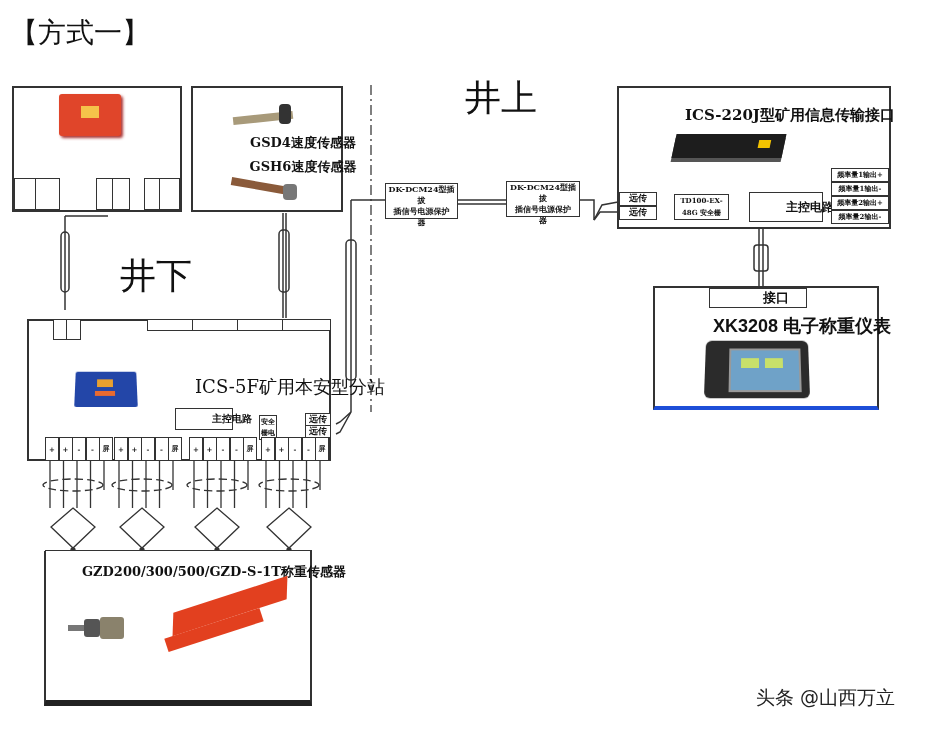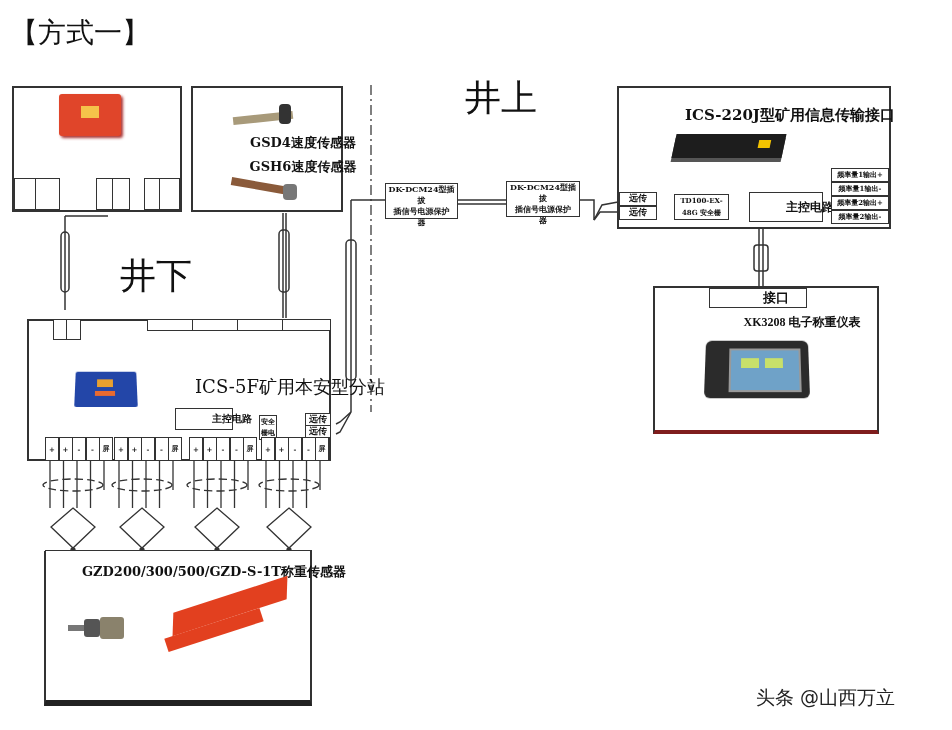--- a/index.html
+++ b/index.html
@@ -140,23 +140,23 @@
   <div class="ccell tiny" style="left:55px;top:106px;width:55px;height:26px;font-size:7px;line-height:12px;">TD100-EX-48G 安全栅</div>
   <div class="ccell lbl" style="left:130px;top:104px;width:74px;height:30px;line-height:28px;font-size:12px;">主控电路</div>
   <div class="abs" style="left:212px;top:80px;">
     <div class="ccell tiny" style="position:relative;width:58px;height:14px;font-size:7px;">频率量1输出+</div>
     <div class="ccell tiny" style="position:relative;width:58px;height:14px;font-size:7px;">频率量1输出-</div>
     <div class="ccell tiny" style="position:relative;width:58px;height:14px;font-size:7px;">频率量2输出+</div>
     <div class="ccell tiny" style="position:relative;width:58px;height:14px;font-size:7px;">频率量2输出-</div>
   </div>
 </div>
 
-<div class="box" style="left:653px;top:286px;width:226px;height:148px;border-bottom:4px solid #7f1d1d;">
+<div class="box" style="left:653px;top:286px;width:226px;height:124px;border-bottom:4px solid #1d4ed8;">
   <div class="ccell lbl" style="left:54px;top:0;width:98px;height:20px;line-height:18px;font-family:'DejaVu Sans',sans-serif;font-size:13px;">接口</div>
-  <div class="abs lbl" style="left:0;width:222px;top:26px;font-family:Liberation Serif, serif;font-size:12px;">XK3208 电子称重仪表</div>
+  <div class="abs lbl" style="left:0;width:222px;top:26px;font-family:Liberation Sans, sans-serif;font-size:18px;">XK3208 电子称重仪表</div>
   <div class="abs" style="left:50px;top:52px;width:104px;height:58px;background:#2b2b2b;border-radius:6px;transform:perspective(200px) rotateX(8deg);">
     <div class="abs" style="left:24px;top:8px;width:68px;height:40px;background:#6fa2c8;border:2px solid #999;">
       <div class="abs" style="left:10px;top:8px;width:18px;height:10px;background:#c8e06a;"></div>
       <div class="abs" style="left:34px;top:8px;width:18px;height:10px;background:#c8e06a;"></div>
     </div>
   </div>
 </div>
 
 <div class="box" style="left:27px;top:319px;width:304px;height:142px;">
   <div class="ccell" style="left:24px;top:-2px;width:14px;height:21px;"></div>

